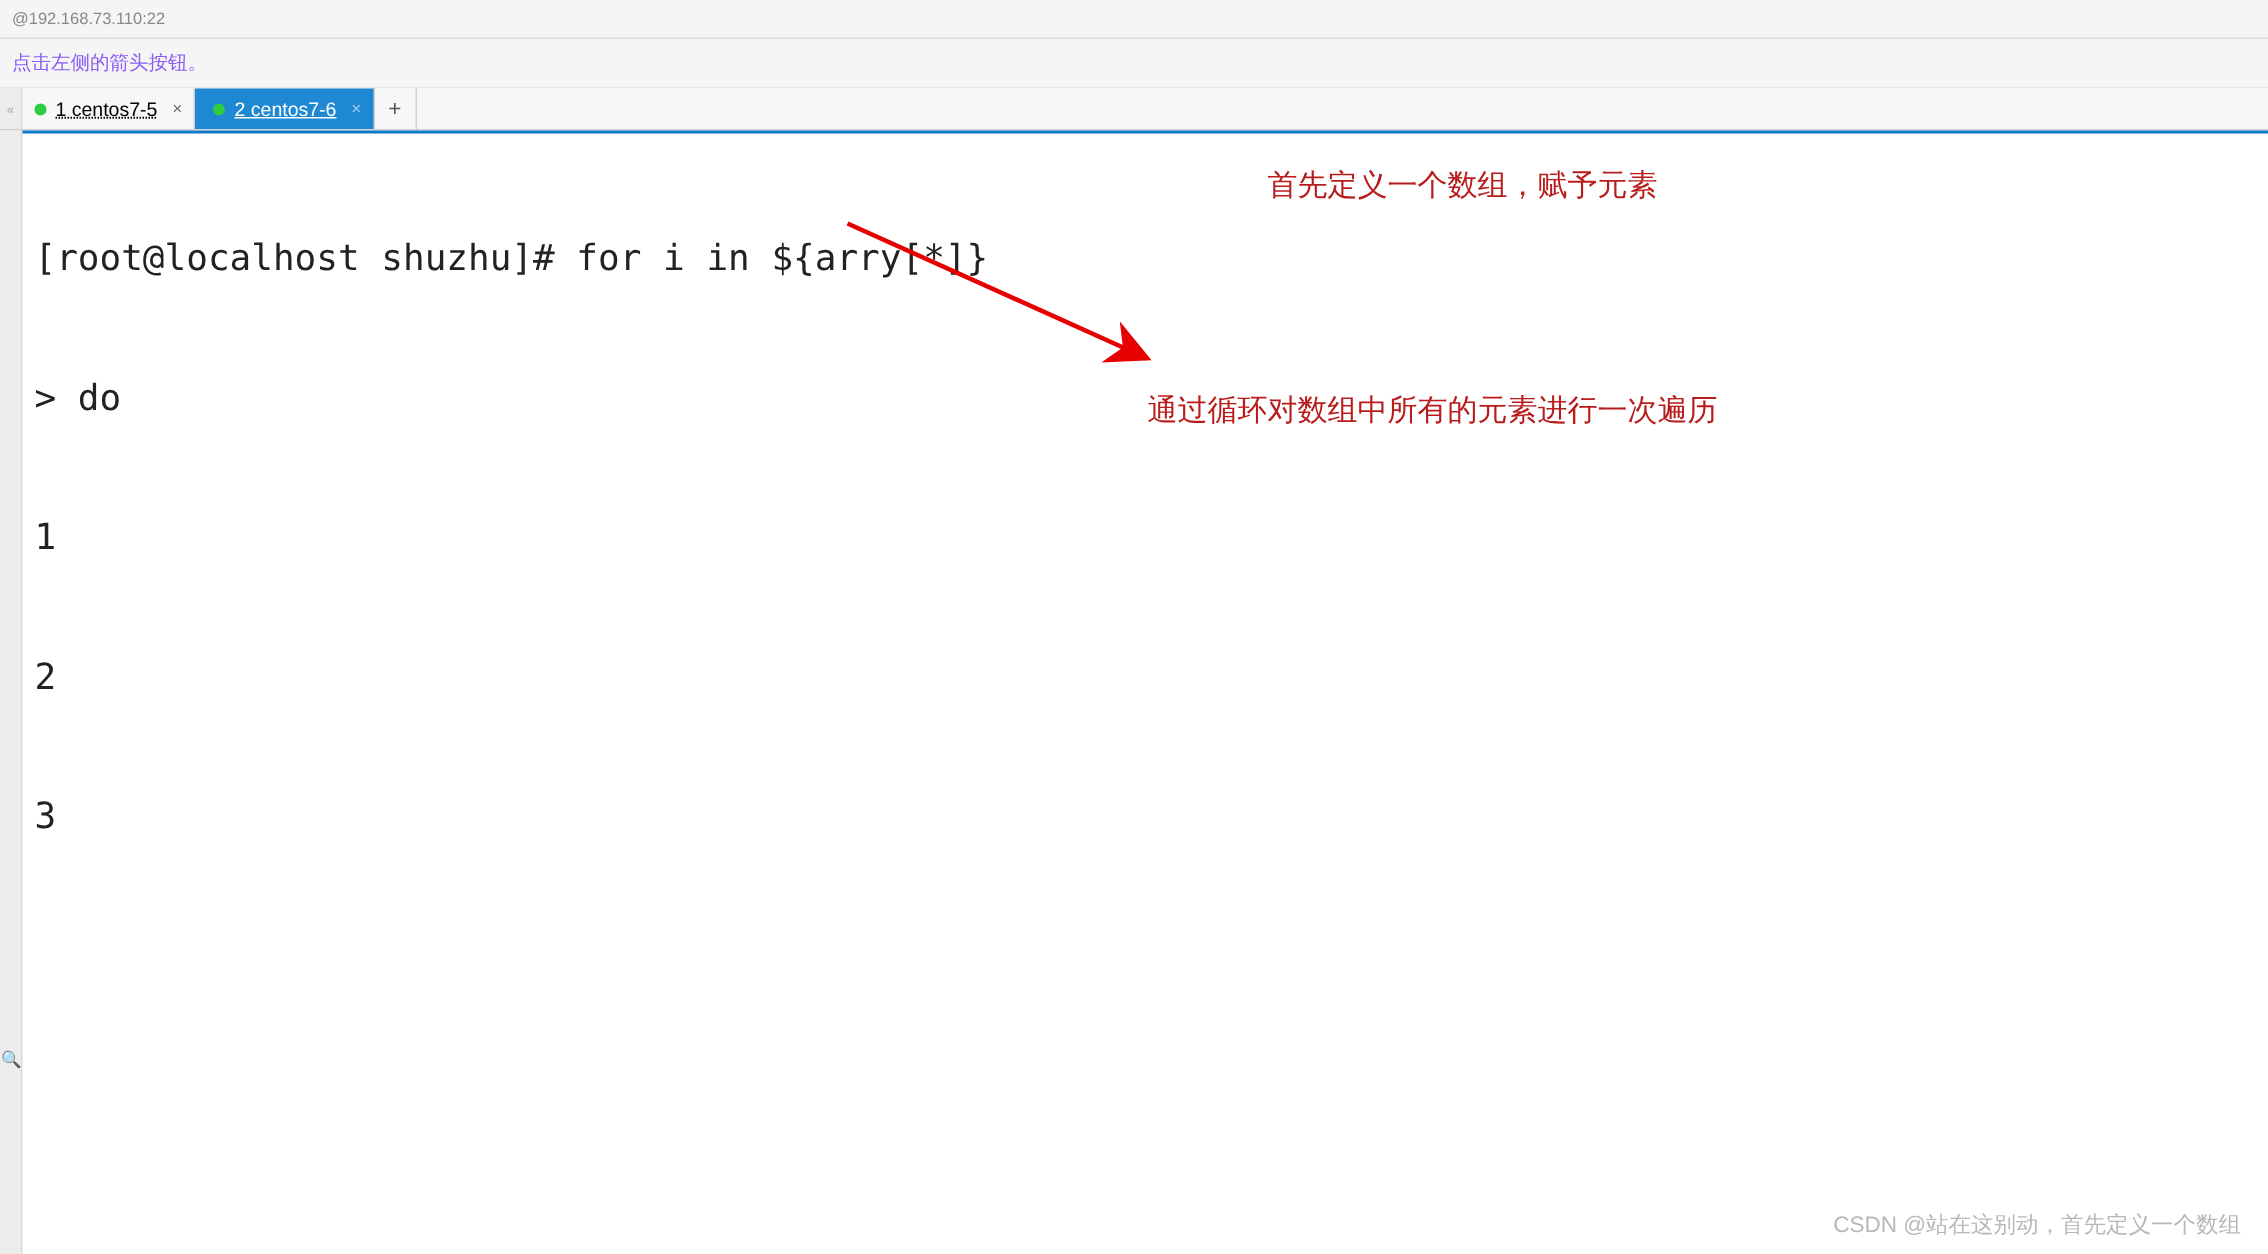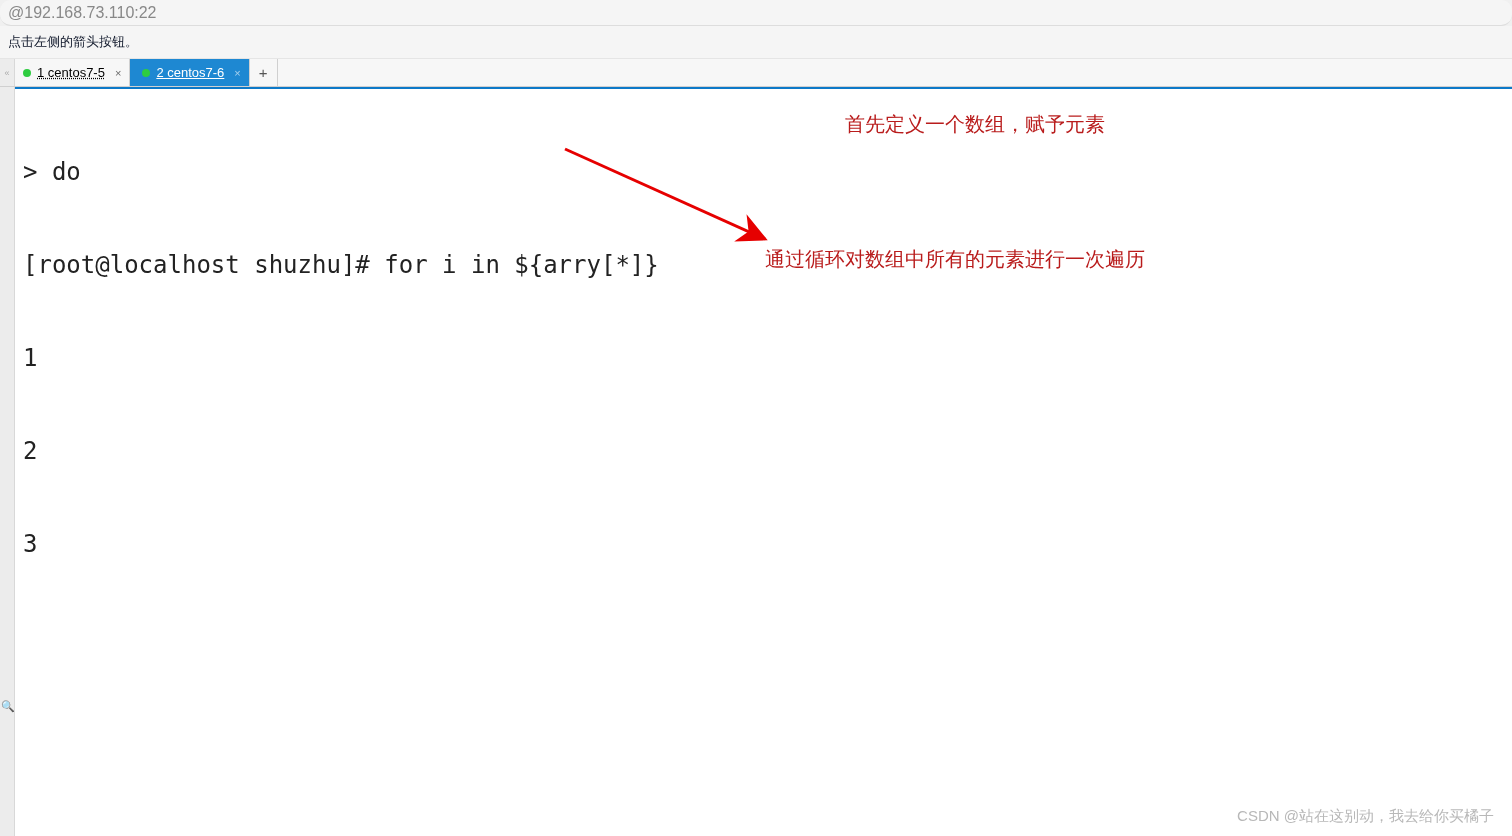--- a/index.html
+++ b/index.html
@@ -12,30 +12,29 @@
       position: relative;
     }
     .title-bar {
       height: 26px;
       background: #f5f5f5;
       border-bottom: 1px solid #ddd;
       display: flex;
       align-items: center;
       padding: 0 8px;
       color: #888;
-      font-size: 16px;
-      border-radius: 11px;
+      font-size: 11px;
     }
     .hint-bar {
       height: 33px;
       background: #f5f5f5;
       display: flex;
       align-items: center;
       padding: 0 8px;
-      color: #0f172a;
+      color: #8b5cf6;
       font-size: 13px;
       border-bottom: 1px solid #e5e5e5;
     }
     .toolbar-row {
       display: flex;
       height: 28px;
       background: #f7f7f7;
       border-bottom: 1px solid #d0d0d0;
     }
     .left-gutter {
@@ -164,43 +163,43 @@
     <span class="tab-close">×</span>
   </div>
   <div class="add-tab">
     <span>+</span>
   </div>
 </div>
 
 <div class="main-wrap">
   <div class="side-gutter"></div>
   <div class="terminal">
+    <span class="term-line">[root@localhost shuzhu]# for i in ${arry[*]}</span>
     <span class="term-line">&gt; do</span>
-    <span class="term-line">[root@localhost shuzhu]# for i in ${arry[*]}</span>
     <span class="term-line">1</span>
     <span class="term-line">2</span>
     <span class="term-line">3</span>
     
     
     
     
     
     
     
     
 
     <div class="annotation" style="left:830px; top:20px;">首先定义一个数组，赋予元素</div>
-    <div class="annotation" style="left:750px; top:155px;">通过循环对数组中所有的元素进行一次遍历</div>
+    <div class="annotation" style="left:750px; top:170px;">通过循环对数组中所有的元素进行一次遍历</div>
 
     <svg class="arrow-svg" style="left:540px; top:50px;" width="240" height="120">
       <defs>
         <marker id="ah1" markerWidth="12" markerHeight="12" refX="9" refY="5" orient="auto">
           <path d="M0,0 L10,5 L0,10 L3,5 Z" fill="#e60000"></path>
         </marker>
       </defs>
       <line x1="10" y1="10" x2="210" y2="100" stroke="#e60000" stroke-width="3" marker-end="url(#ah1)"></line>
     </svg>
   </div>
 </div>
 
 <div class="side-icon">🔍</div>
 
-<div class="watermark">CSDN @站在这别动，我去给你买橘子</div>
+<div class="watermark">CSDN @站在这别动，首先定义一个数组</div>
 
 </body></html>

